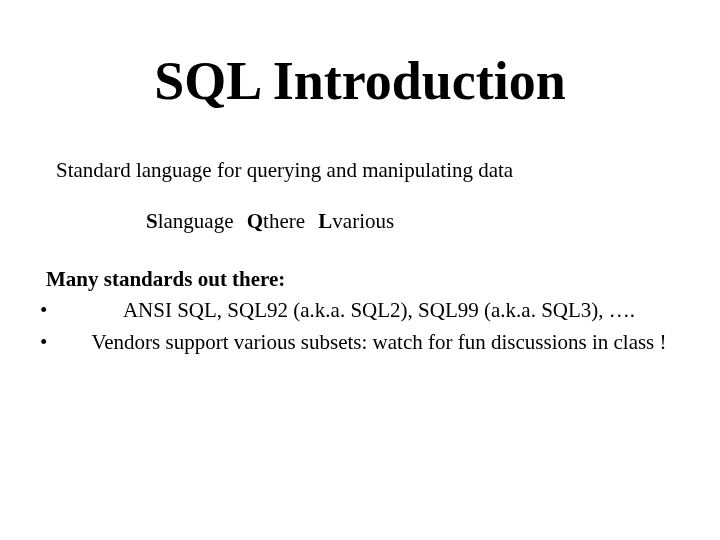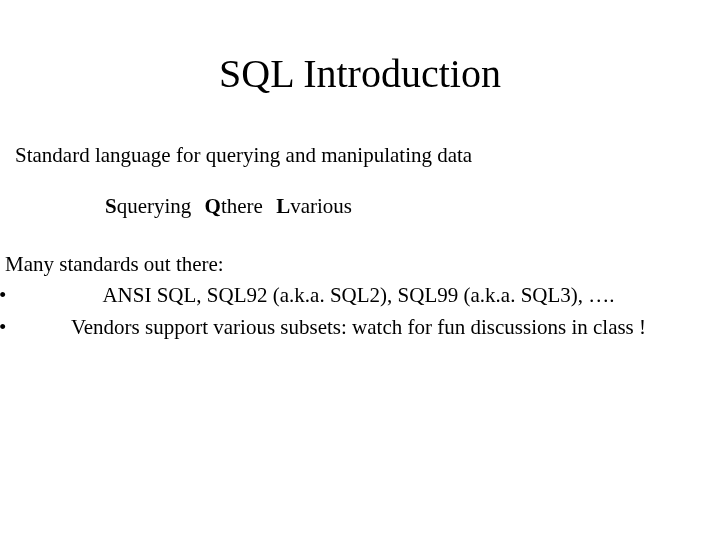--- a/index.html
+++ b/index.html
@@ -15,47 +15,48 @@
       color: #000000;
       padding: 0;
       overflow: hidden;
     }
     .slide {
       width: 100%;
       height: 100%;
       position: relative;
     }
     .title {
-      font-size: 40px;
-      font-weight: normal;
+      font-size: 54px;
+      font-weight: bold;
       text-align: center;
       margin-top: 50px;
       margin-bottom: 30px;
     }
     .content {
-      padding-left: 15px;
+      padding-left: 56px;
       padding-right: 20px;
       font-size: 21px;
       line-height: 1.4;
       margin-top: 44px;
     }
     .subtitle {
       margin-bottom: 22px;
     }
     .acronym {
       margin-left: 90px;
       margin-bottom: 28px;
       word-spacing: 8px;
     }
     .acronym .bold {
       font-weight: bold;
     }
     .standards-intro {
       margin-left: -10px;
       margin-bottom: 2px;
+      font-weight: bold;
     }
     .bullets {
       list-style: none;
       margin-left: -20px;
     }
     .bullets li {
       position: relative;
       padding-left: 22px;
       margin-bottom: 2px;
       text-align: center;
@@ -69,21 +70,21 @@
     }
   </style>
 </head>
 <body>
 
 <div class="slide">
   <h1 class="title">SQL Introduction</h1>
   <div class="content">
     <div class="subtitle">Standard language for querying and manipulating data</div>
     <div class="acronym">
-      <span class="bold">S</span><span>querying</span>
+      <span class="bold">S</span><span>language</span>
       <span class="bold">Q</span><span>there</span>
       <span class="bold">L</span><span>various</span>
     </div>
     <div class="standards-intro">Many standards out there:</div>
     <ul class="bullets">
       <li>ANSI SQL,  SQL92 (a.k.a. SQL2),  SQL99 (a.k.a. SQL3), ….</li>
       <li>Vendors support various subsets: watch for fun discussions in class !</li>
     </ul>
   </div>
 </div>

